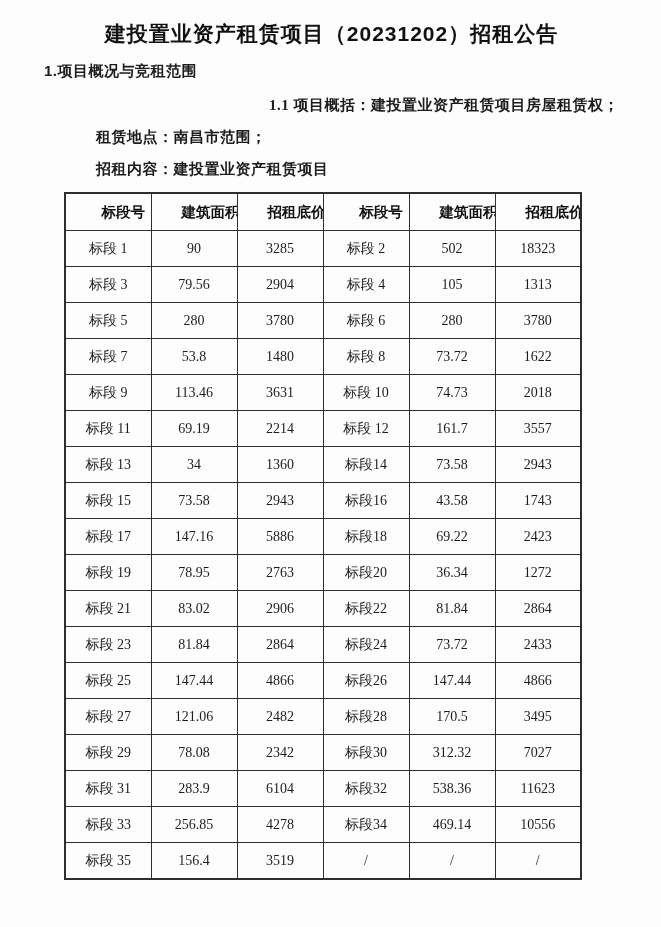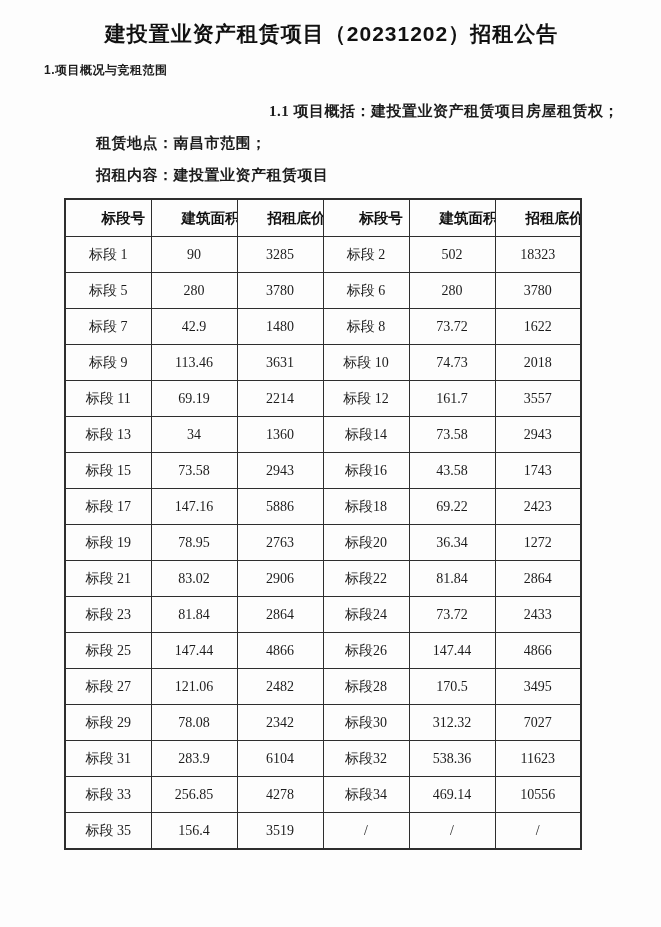--- a/index.html
+++ b/index.html
@@ -28,23 +28,23 @@
     margin:0 0 7px 0;
     font-size:15px;
     line-height:27px;
     font-weight:bold;
     text-align:justify;
     text-indent:25px;
     letter-spacing:0.5px;
   }
   .intro .u { text-decoration:underline; text-underline-offset:3px; }
   .h2 {
-    margin:2px 0 23px -26px;
+    margin:2px 0 15px -26px;
     font-family:"Liberation Sans","DejaVu Sans",sans-serif;
-    font-size:12px;
+    font-size:15px;
     font-weight:bold;
     letter-spacing:0.5px;
   }
   .line {
     margin:0 0 13px 0;
     font-size:15px;
     font-weight:bold;
     letter-spacing:0.5px;
   }
   .line.first { margin-left:0;text-align:right; }
@@ -109,30 +109,38 @@
     <tbody id="tbody">
         <tr>
           <td>标段 1</td>
           <td>90</td>
           <td>3285</td>
           <td>标段 2</td>
           <td>502</td>
           <td>18323</td>
         </tr>
         <tr>
+          <td>标段 3</td>
+          <td>79.56</td>
+          <td>2904</td>
+          <td>标段 4</td>
+          <td>105</td>
+          <td>1313</td>
+        </tr>
+        <tr>
           <td>标段 5</td>
           <td>280</td>
           <td>3780</td>
           <td>标段 6</td>
           <td>280</td>
           <td>3780</td>
         </tr>
         <tr>
           <td>标段 7</td>
-          <td>42.9</td>
+          <td>53.8</td>
           <td>1480</td>
           <td>标段 8</td>
           <td>73.72</td>
           <td>1622</td>
         </tr>
         <tr>
           <td>标段 9</td>
           <td>113.46</td>
           <td>3631</td>
           <td>标段 10</td>

